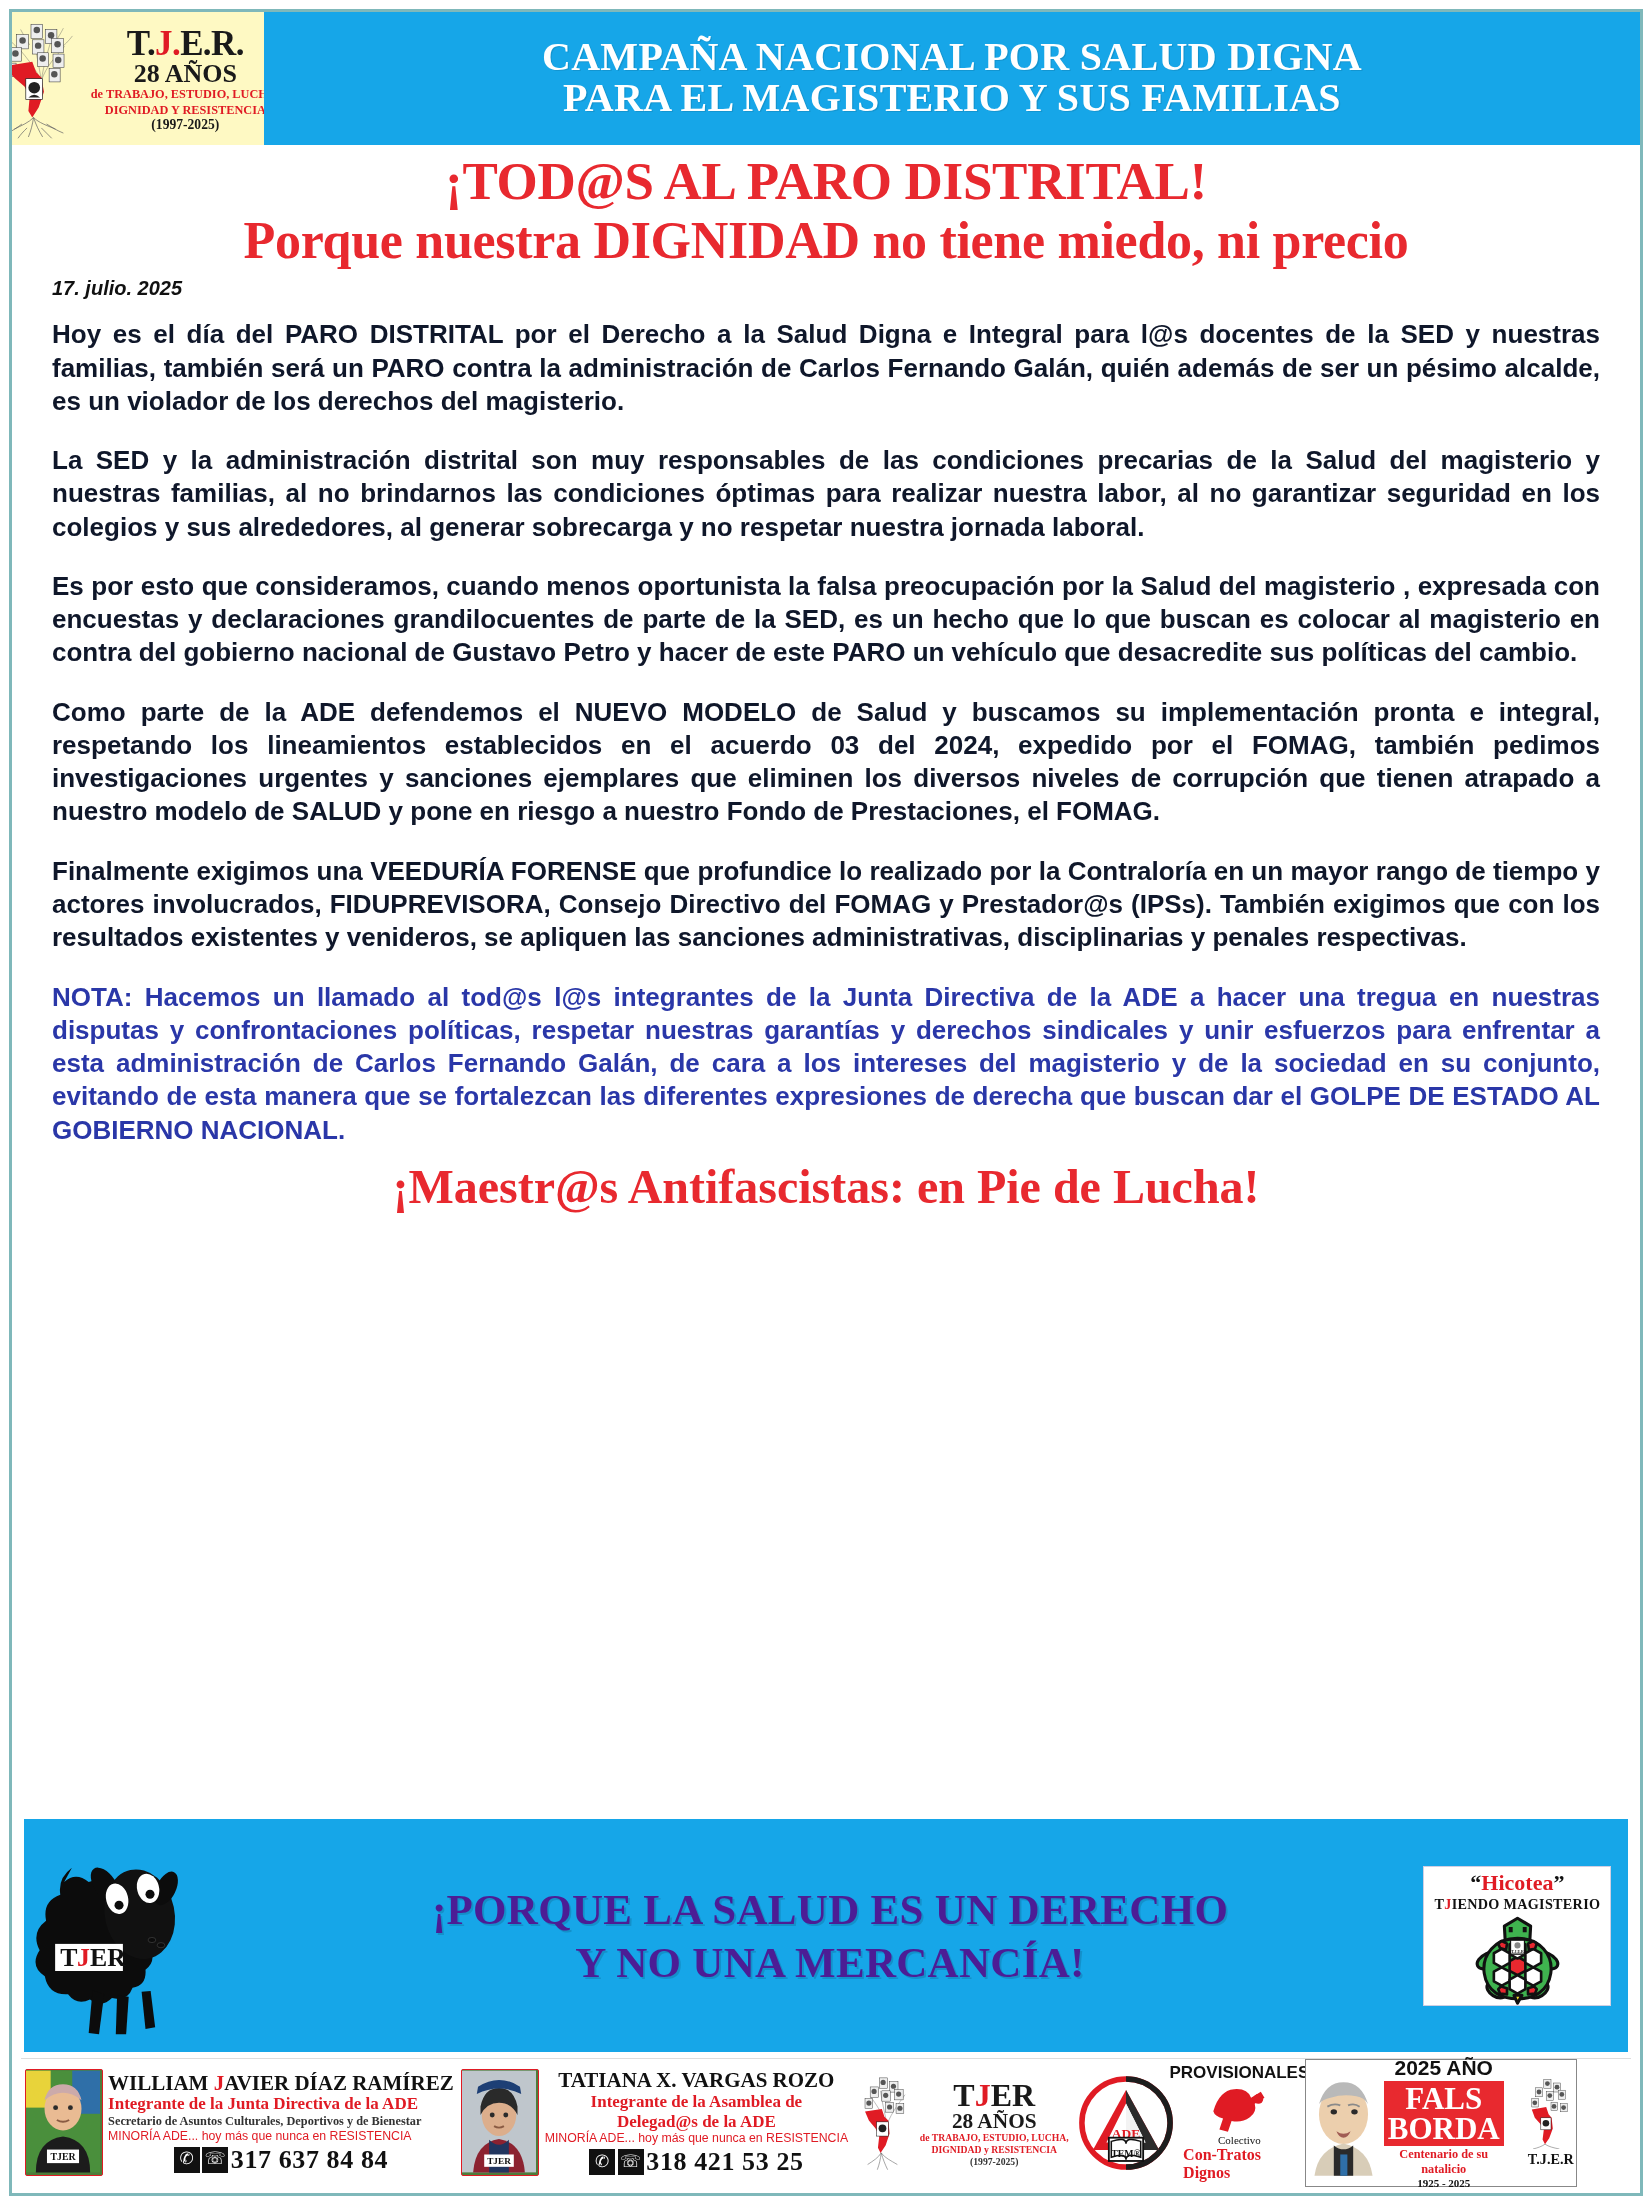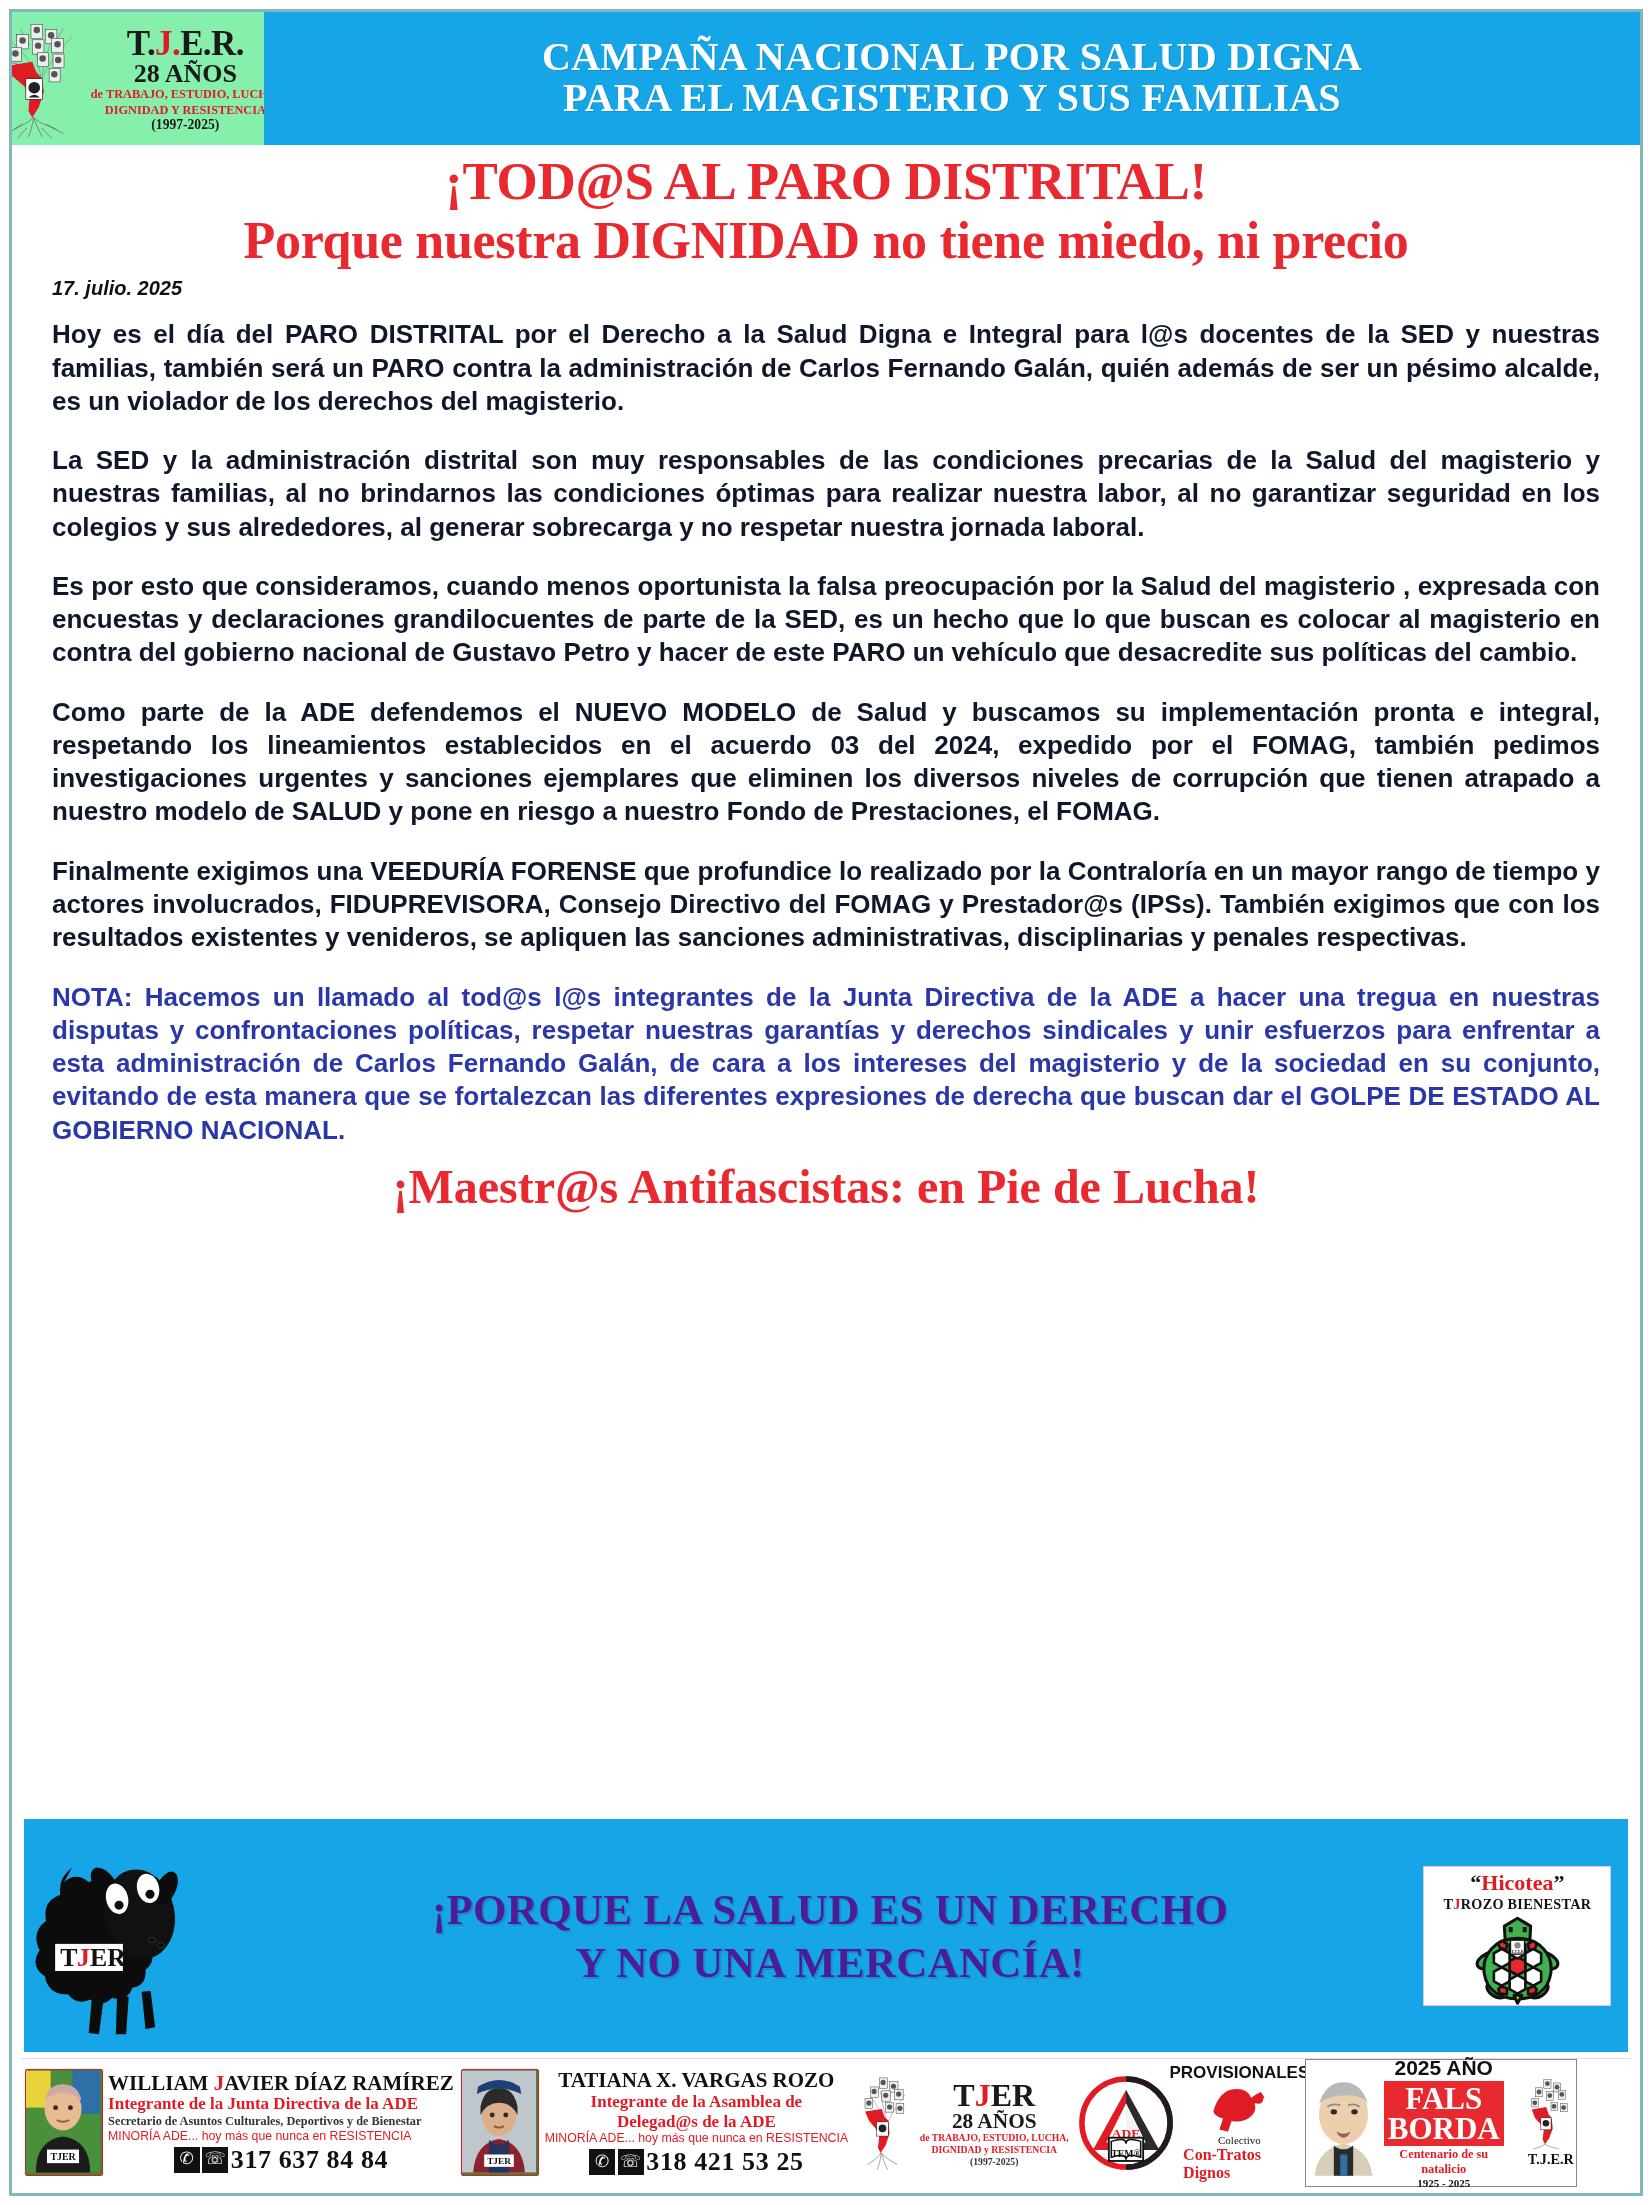--- a/index.html
+++ b/index.html
@@ -27,21 +27,21 @@
   .header {
     display: flex;
     align-items: stretch;
     height: 133px;
     flex: 0 0 auto;
     background: #ffffff;
   }
   .logo-tjer {
     width: 252px;
     flex: 0 0 252px;
-    background: #86efac;
+    background: #fef9c3;
     display: flex;
     align-items: center;
     justify-content: center;
     padding: 2.6px 3.9px;
   }
   .logo-tjer-inner { display: flex; align-items: center; gap: 2.6px; }
   .tree-art { width: 92px; height: 120px; flex: 0 0 92px; }
   .tjer-words { text-align: center; line-height: 1; }
   .tjer-main {
     font-family: "Liberation Serif", serif;
@@ -489,21 +489,21 @@
       </svg>
     </div>
 
     <div class="footer-slogan">
       <div class="fl">¡PORQUE LA SALUD ES UN DERECHO</div>
       <div class="fl">Y NO UNA MERCANCÍA!</div>
     </div>
 
     <div class="hicotea-card">
       <div class="hicotea-title"><span class="q">“</span><span>Hicotea</span><span class="q">”</span></div>
-      <div class="hicotea-sub"><span>T</span><span class="j">J</span><span>ROZO BIENESTAR</span></div>
+      <div class="hicotea-sub"><span>T</span><span class="j">J</span><span>IENDO MAGISTERIO</span></div>
       <svg viewBox="0 0 200 210" width="129" height="136">
         <g stroke="#111" stroke-width="7" stroke-linejoin="round">
 
           <ellipse cx="36" cy="108" rx="30" ry="17" fill="#3fb34f" transform="rotate(-25 36 108)"></ellipse>
           <ellipse cx="164" cy="108" rx="30" ry="17" fill="#3fb34f" transform="rotate(25 164 108)"></ellipse>
           <ellipse cx="52" cy="176" rx="24" ry="15" fill="#3fb34f" transform="rotate(32 52 176)"></ellipse>
           <ellipse cx="148" cy="176" rx="24" ry="15" fill="#3fb34f" transform="rotate(-32 148 176)"></ellipse>
 
           <path d="M100 12 L130 30 L128 66 L72 66 L70 30 Z" fill="#3fb34f"></path>
 

